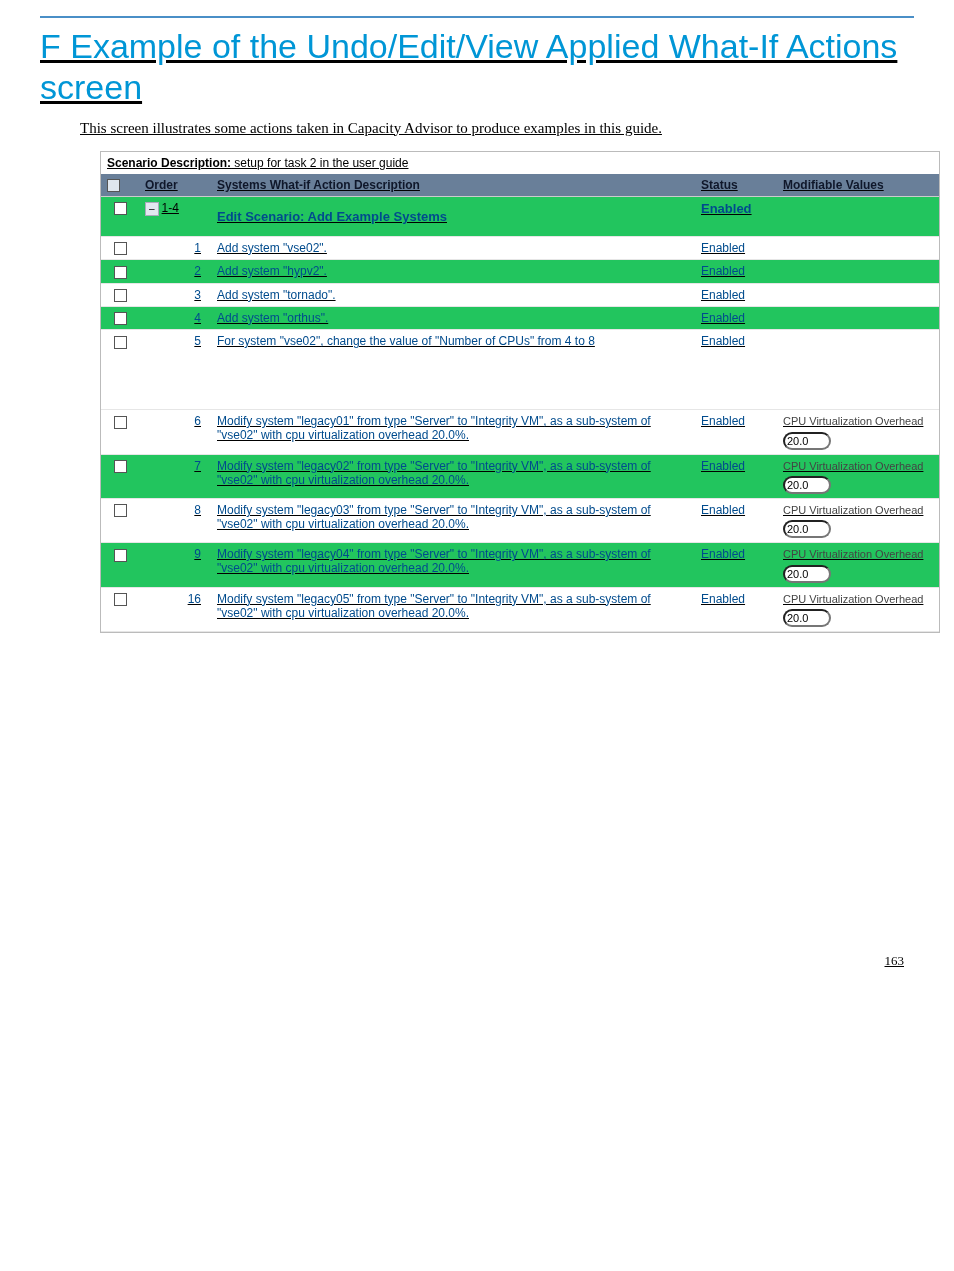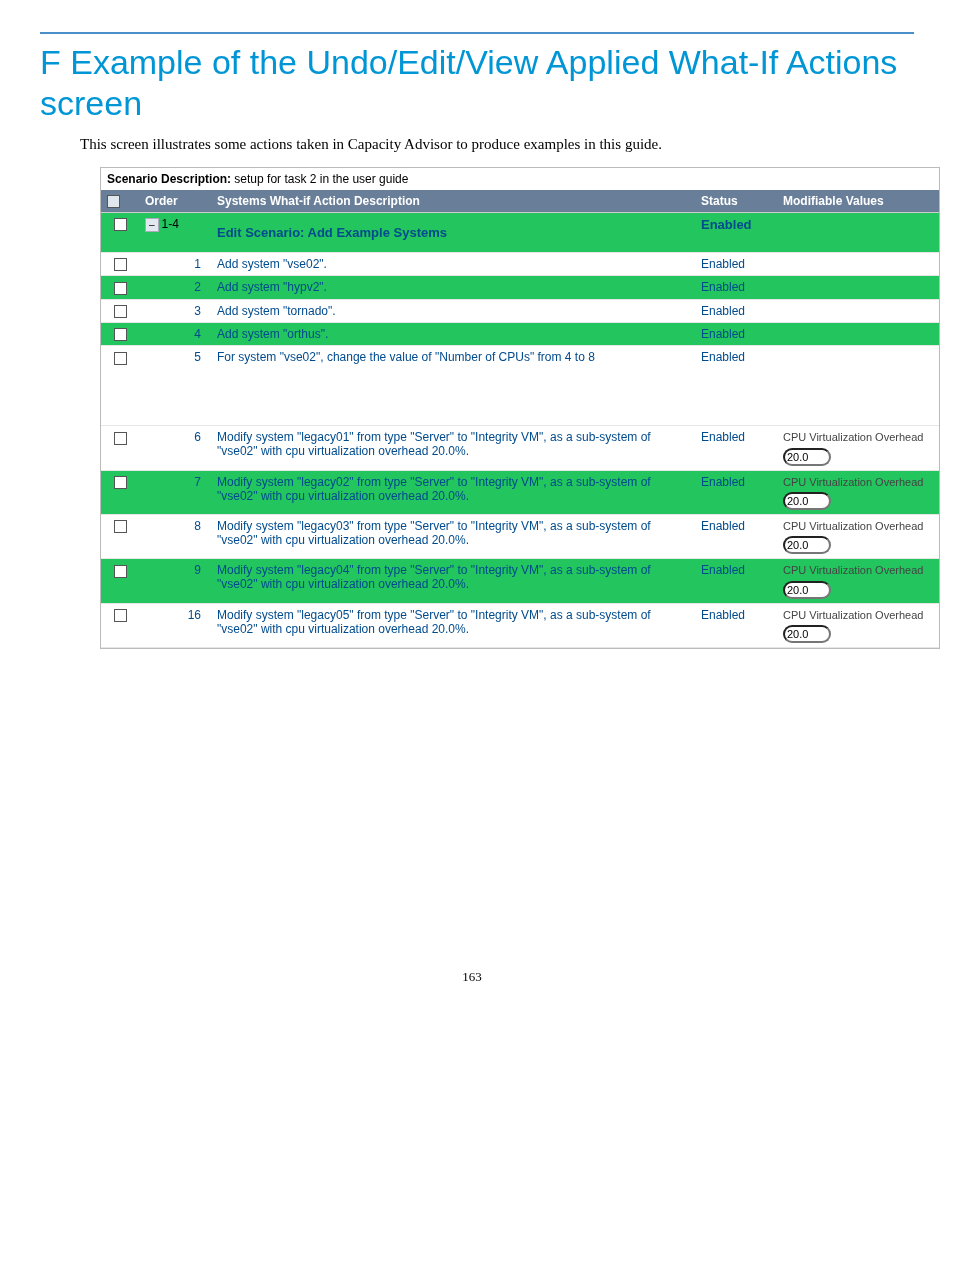--- a/index.html
+++ b/index.html
@@ -3,21 +3,22 @@
 <meta charset="utf-8">
 <style>
   body {
     margin: 0;
     padding: 0;
     font-family: Arial, sans-serif;
     background: #fff;
     width: 954px;
   }
   .page {
-    padding: 32px 40px 20px 40px;
+    padding: 16px 40px 20px 40px;
+    text-decoration: underline;
   }
   .top-rule {
     border-top: 2px solid #4a8fc7;
     margin-bottom: 8px;
   }
   .heading {
     color: #0096d6;
     font-family: "Segoe UI Light", "Segoe UI", Arial, sans-serif;
     font-weight: 300;
     font-size: 34px;
@@ -40,21 +41,21 @@
     font-size: 12px;
   }
   .sd-bar b { font-weight: bold; }
   table.grid {
     width: 100%;
     border-collapse: collapse;
     font-size: 12px;
   }
   table.grid th {
     background: #697f99;
-    color: #ffffff;
+    color: #0f172a;
     text-align: left;
     font-weight: bold;
     padding: 4px 6px;
     border-bottom: 1px solid #ccc;
   }
   table.grid td {
     padding: 4px 6px;
     border-bottom: 1px solid #e6e6e6;
     vertical-align: top;
   }
@@ -102,21 +103,21 @@
     line-height: 1.4;
   }
   .modbox input {
     width: 40px;
     font-size: 11px;
     margin-top: 2px;
     border-radius: 9px;
   }
   .tall-row td { padding-top: 10px; padding-bottom: 10px; }
   .footer-page {
-    text-align: center;
+    text-align: right;
     font-family: Georgia, serif;
     font-size: 13px;
     margin-top: 320px;
     padding-right: 10px;
   }
 </style>
 </head>
 <body>
 
 <div class="page">

